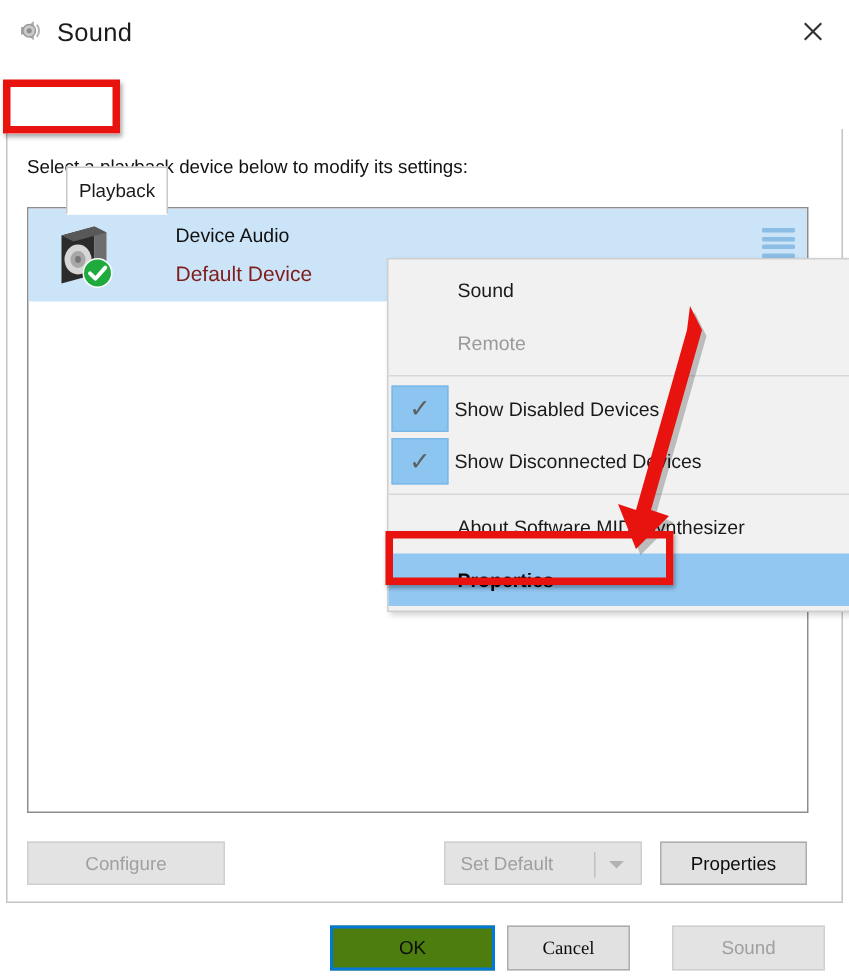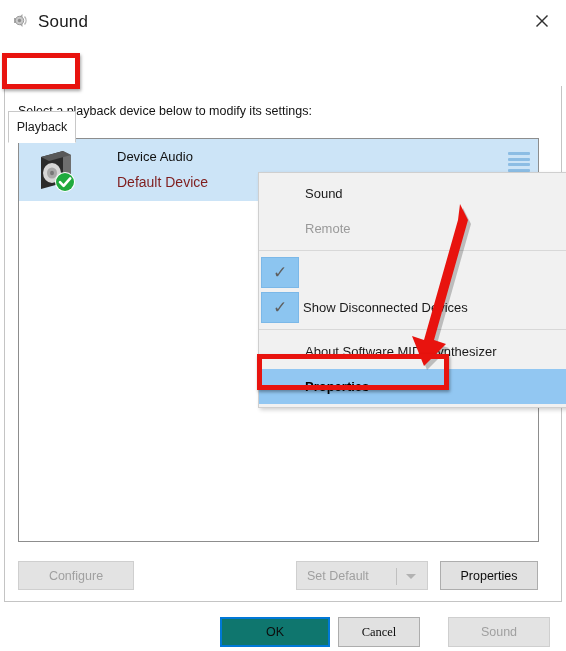--- a/index.html
+++ b/index.html
@@ -67,20 +67,21 @@
     background: #f0f0f0;
     border: 1px solid #c8c8c8;
     box-sizing: border-box;
     display: flex;
     align-items: center;
     justify-content: center;
     font-size: 12.5px;
     color: #1a1a1a;
     cursor: default;
     white-space: nowrap;
+    margin-left: 36px;
   }
   .tab.selected {
     background: #ffffff;
     border-bottom-color: #ffffff;
     top: 55px;
     height: 32px;
     z-index: 3;
   }
 
   
@@ -237,24 +238,24 @@
     align-items: center;
     justify-content: center;
     cursor: default;
     white-space: nowrap;
     font-family: "Liberation Sans", sans-serif;
   }
   .btn.disabled { color: #a0a0a0; border-color: #cfcfcf; background: #e3e3e3; }
   .btn.plain { background: #e1e1e1; }
   .btn.focused {
     border: 2px solid #0078d7;
-    background: #0f766e;
-  }
-
-  #btn-configure  { left: 18px;  top: 561px; width: 116px; height: 29px; }
+    background: #4d7c0f;
+  }
+
+  #btn-configure  { left: 18px;  top: 561px; width: 132px; height: 29px; }
   #btn-setdefault { left: 296px; top: 561px; width: 132px; height: 29px; justify-content: flex-start; padding-left: 10px; }
   #btn-properties { left: 440px; top: 561px; width: 98px;  height: 29px; }
   .split-sep {
     position: absolute;
     right: 30px; top: 6px;
     width: 1px; height: 17px;
     background: #c0c0c0;
   }
   .split-caret {
     position: absolute;
@@ -354,20 +355,21 @@
     <span class="gutter"></span>
     <span class="label">Remote</span>
   </div>
 
   <div class="ctxsep"></div>
 
   <div class="ctxitem checked">
     <span class="gutter">
       <span class="check-glyph">✓</span>
     </span>
+    <span class="label">Show Disabled Devices</span>
   </div>
 
   <div class="ctxitem checked">
     <span class="gutter">
       <span class="check-glyph">✓</span>
     </span>
     <span class="label">Show Disconnected Devices</span>
   </div>
 
   <div class="ctxsep"></div>

